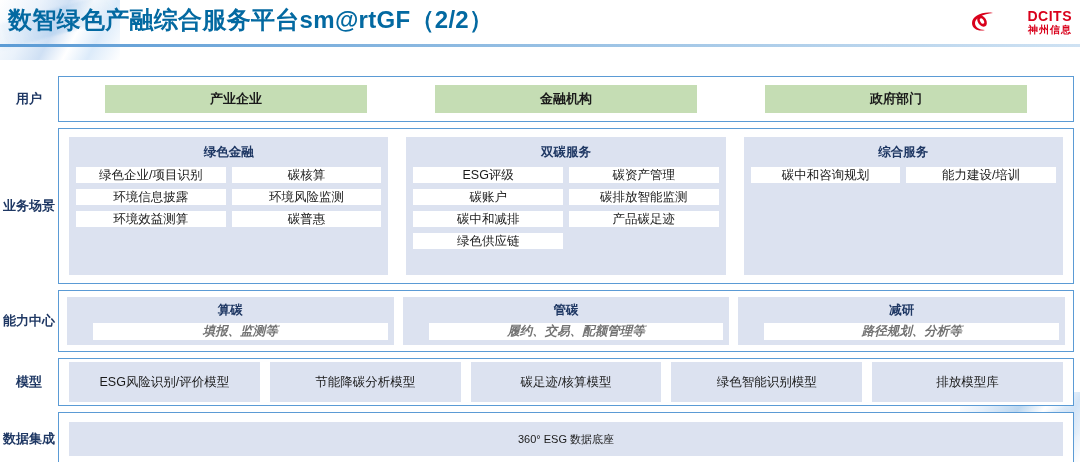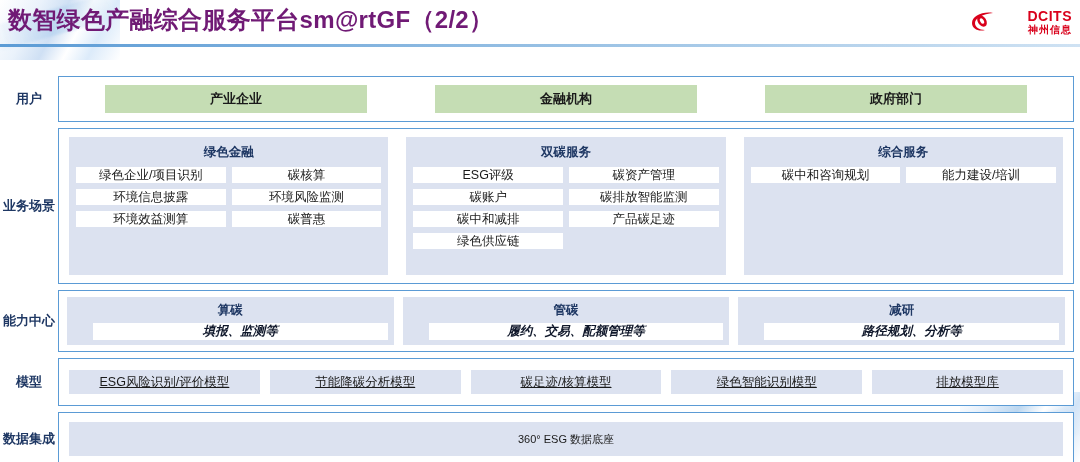--- a/index.html
+++ b/index.html
@@ -31,21 +31,21 @@
     content:"";position:absolute;right:-16px;bottom:10px;width:150px;height:30px;
     background:linear-gradient(90deg,rgba(255,255,255,0) 0%,rgba(150,192,232,.55) 45%,rgba(255,255,255,0) 90%);
     transform:rotate(-18deg);filter:blur(1px);
   }
 
   
   .header{position:absolute;left:0;top:0;width:1080px;height:47px;}
   .title{
     position:absolute;left:8px;top:4px;
     font-size:24px;font-weight:bold;letter-spacing:.3px;
-    color:#701a75;white-space:nowrap;
+    color:#0369a1;white-space:nowrap;
   }
   .hrule{
     position:absolute;left:0;top:44px;width:1080px;height:3px;
     background:linear-gradient(90deg,#5b9bd5 0%,#9cc3e5 55%,#cfe2f3 100%);
   }
   .logo{position:absolute;right:8px;top:6px;height:32px;display:flex;align-items:center;gap:4px;}
   .logo-mark{width:26px;height:24px;display:block;}
   .logo-text{display:flex;flex-direction:column;line-height:1;text-align:right;}
   .logo-en{font-size:14px;font-weight:bold;color:#d9001b;letter-spacing:.5px;}
   .logo-cn{font-size:10px;font-weight:bold;color:#d9001b;letter-spacing:1px;margin-top:2px;margin-left:28px;}
@@ -91,29 +91,29 @@
 
   
   .cap-inner{display:flex;height:100%;padding:6px 8px;box-sizing:border-box;gap:9px;}
   .cap-panel{
     background:#dce2f0;flex:1;padding:3px 6px 6px 6px;box-sizing:border-box;
     display:flex;flex-direction:column;
   }
   .cap-title{text-align:center;font-size:12.5px;font-weight:bold;color:#1f3864;margin:2px 0 4px 0;}
   .cap-sub{
     background:#ffffff;flex:1;display:flex;align-items:center;justify-content:center;
-    font-size:12.5px;font-style:italic;font-weight:bold;color:#0f172a;margin-left:20px;
+    font-size:12.5px;font-style:italic;font-weight:bold;color:#737373;margin-left:20px;
   }
 
   
   .model-inner{display:flex;align-items:center;height:100%;padding:0 10px;box-sizing:border-box;gap:10px;}
   .model-chip{
-    flex:1;background:#dce2f0;height:24px;
-    display:flex;align-items:center;justify-content:center;
-    font-size:12.5px;color:#1a1a1a;text-decoration:underline;
+    flex:1;background:#dce2f0;height:40px;
+    display:flex;align-items:center;justify-content:center;
+    font-size:12.5px;color:#1a1a1a;
   }
 
   
   .data-inner{display:flex;align-items:center;height:100%;padding:0 10px;box-sizing:border-box;}
   .data-chip{
     flex:1;background:#dce2f0;height:34px;
     display:flex;align-items:center;justify-content:center;
     font-size:11px;color:#1a1a1a;
   }
 </style>

